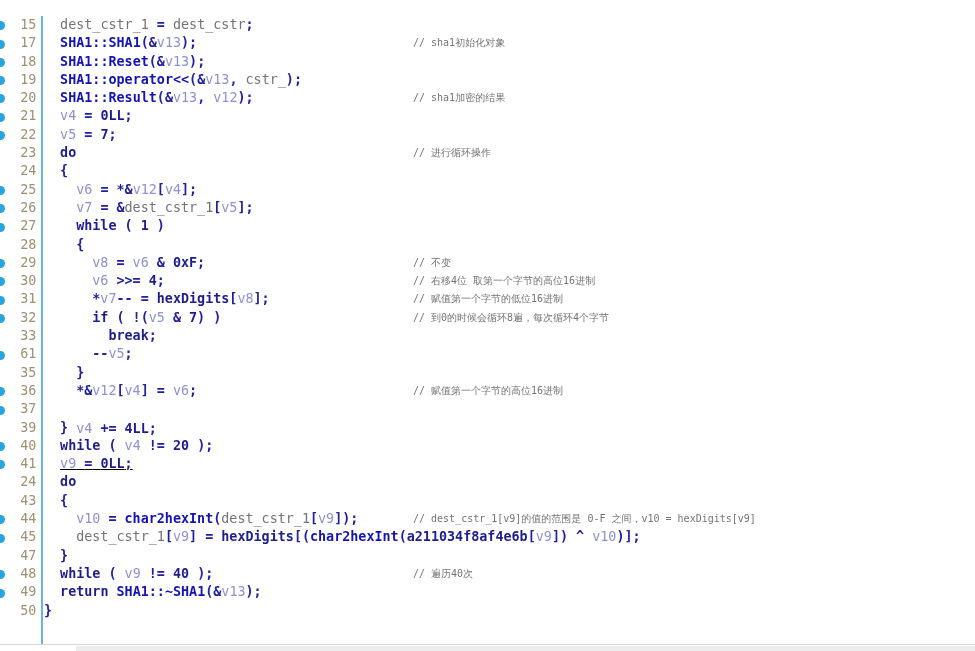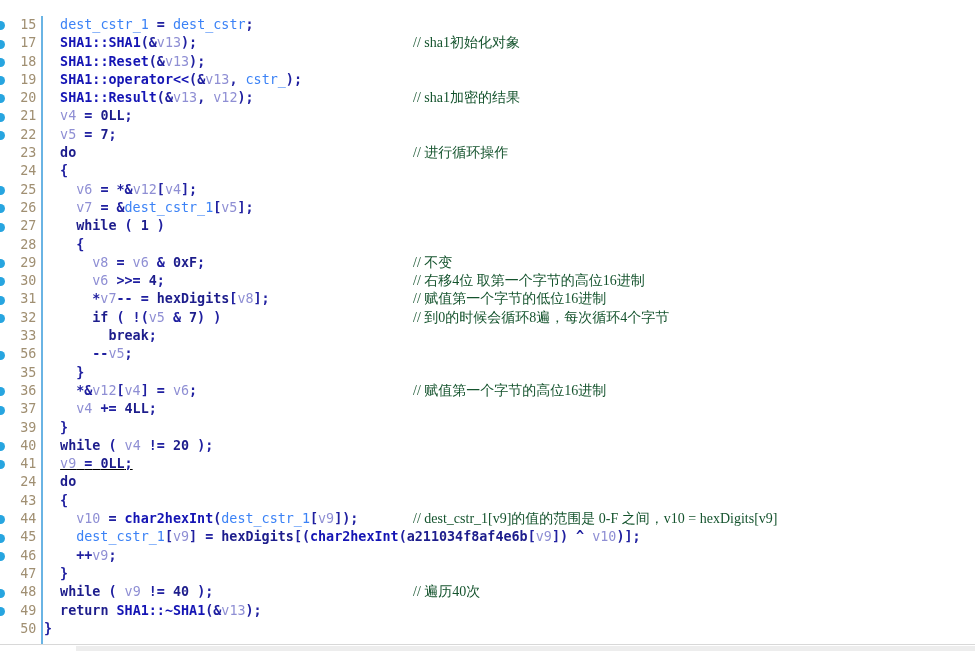--- a/index.html
+++ b/index.html
@@ -82,30 +82,29 @@
     position: absolute;
     left: 44px;
     top: 0;
     white-space: pre;
   }
 
   .comment {
     position: absolute;
     top: 0;
     white-space: pre;
-    color: #14532d;
-    font-size: 14px;
-    font-family: Liberation Serif, serif;
+    color: #737373;
+    font-size: 10px;
   }
 
   
   .kw   { color: #1d1d8c; font-weight: bold; }
   .fn   { color: #1414b4; font-weight: bold; }
   .var  { color: #8f8fd4; }
-  .id   { color: #3b82f6; }
+  .id   { color: #737373; }
   .punc { color: #2020a0; font-weight: bold; }
   .num  { color: #1d1d8c; font-weight: bold; }
   .op   { color: #2020a0; font-weight: bold; }
 
   .bottom-strip {
     position: absolute;
     left: 0;
     bottom: 0;
     width: 975px;
     height: 6px;
@@ -141,32 +140,31 @@
         <div class="line"><div class="lineno">24</div><div class="code" style="left: 60.1px;"><span class="punc">{</span></div></div>
         <div class="line"><div class="gutter-marker"></div><div class="lineno">25</div><div class="code" style="left: 76.2px;"><span class="var">v6</span><span> </span><span class="op">=</span><span> </span><span class="punc">*&amp;</span><span class="var">v12</span><span class="punc">[</span><span class="var">v4</span><span class="punc">];</span></div></div>
         <div class="line"><div class="gutter-marker"></div><div class="lineno">26</div><div class="code" style="left: 76.2px;"><span class="var">v7</span><span> </span><span class="op">=</span><span> </span><span class="punc">&amp;</span><span class="id">dest_cstr_1</span><span class="punc">[</span><span class="var">v5</span><span class="punc">];</span></div></div>
         <div class="line"><div class="gutter-marker"></div><div class="lineno">27</div><div class="code" style="left: 76.2px;"><span class="kw">while</span><span> </span><span class="punc">( </span><span class="num">1</span><span class="punc"> )</span></div></div>
         <div class="line"><div class="lineno">28</div><div class="code" style="left: 76.2px;"><span class="punc">{</span></div></div>
         <div class="line"><div class="gutter-marker"></div><div class="lineno">29</div><div class="code" style="left: 92.3px;"><span class="var">v8</span><span> </span><span class="op">=</span><span> </span><span class="var">v6</span><span> </span><span class="op">&amp;</span><span> </span><span class="num">0xF</span><span class="punc">;</span></div><div class="comment" style="left: 413px;">// 不变</div></div>
         <div class="line"><div class="gutter-marker"></div><div class="lineno">30</div><div class="code" style="left: 92.3px;"><span class="var">v6</span><span> </span><span class="op">&gt;&gt;=</span><span> </span><span class="num">4</span><span class="punc">;</span></div><div class="comment" style="left: 413px;">// 右移4位 取第一个字节的高位16进制</div></div>
         <div class="line"><div class="gutter-marker"></div><div class="lineno">31</div><div class="code" style="left: 92.3px;"><span class="punc">*</span><span class="var">v7</span><span class="op">--</span><span> </span><span class="op">=</span><span> </span><span class="kw">hexDigits</span><span class="punc">[</span><span class="var">v8</span><span class="punc">];</span></div><div class="comment" style="left: 413px;">// 赋值第一个字节的低位16进制</div></div>
         <div class="line"><div class="gutter-marker"></div><div class="lineno">32</div><div class="code" style="left: 92.3px;"><span class="kw">if</span><span> </span><span class="punc">( !(</span><span class="var">v5</span><span> </span><span class="op">&amp;</span><span> </span><span class="num">7</span><span class="punc">) )</span></div><div class="comment" style="left: 413px;">// 到0的时候会循环8遍，每次循环4个字节</div></div>
         <div class="line"><div class="lineno">33</div><div class="code" style="left: 108.4px; text-align: right;"><span class="kw">break</span><span class="punc">;</span></div></div>
-        <div class="line"><div class="gutter-marker"></div><div class="lineno">56</div><div class="code" style="left: 92.3px;"><span class="op">--</span><span class="var">v5</span><span class="punc">;</span></div></div>
+        <div class="line"><div class="gutter-marker"></div><div class="lineno">61</div><div class="code" style="left: 92.3px;"><span class="op">--</span><span class="var">v5</span><span class="punc">;</span></div></div>
         <div class="line"><div class="lineno">35</div><div class="code" style="left: 76.2px;"><span class="punc">}</span></div></div>
         <div class="line"><div class="gutter-marker"></div><div class="lineno">36</div><div class="code" style="left: 76.2px;"><span class="punc">*&amp;</span><span class="var">v12</span><span class="punc">[</span><span class="var">v4</span><span class="punc">]</span><span> </span><span class="op">=</span><span> </span><span class="var">v6</span><span class="punc">;</span></div><div class="comment" style="left: 413px;">// 赋值第一个字节的高位16进制</div></div>
-        <div class="line"><div class="gutter-marker"></div><div class="lineno">37</div><div class="code" style="left: 76.2px;"><span class="var">v4</span><span> </span><span class="op">+=</span><span> </span><span class="num">4LL</span><span class="punc">;</span></div></div>
+        <div class="line"><div class="gutter-marker"></div><div class="lineno">37</div><div class="code" style="left: 76.2px; margin-top: 20px;"><span class="var">v4</span><span> </span><span class="op">+=</span><span> </span><span class="num">4LL</span><span class="punc">;</span></div></div>
         <div class="line"><div class="lineno">39</div><div class="code" style="left: 60.1px;"><span class="punc">}</span></div></div>
         <div class="line"><div class="gutter-marker"></div><div class="lineno">40</div><div class="code" style="left: 60.1px;"><span class="kw">while</span><span> </span><span class="punc">( </span><span class="var">v4</span><span> </span><span class="op">!=</span><span> </span><span class="num">20</span><span class="punc"> );</span></div></div>
         <div class="line"><div class="gutter-marker"></div><div class="lineno">41</div><div class="code" style="left: 60.1px; text-decoration: underline;"><span class="var">v9</span><span> </span><span class="op">=</span><span> </span><span class="num">0LL</span><span class="punc">;</span></div></div>
         <div class="line"><div class="lineno">24</div><div class="code" style="left: 60.1px;"><span class="kw">do</span></div></div>
         <div class="line"><div class="lineno">43</div><div class="code" style="left: 60.1px;"><span class="punc">{</span></div></div>
         <div class="line"><div class="gutter-marker"></div><div class="lineno">44</div><div class="code" style="left: 76.2px;"><span class="var">v10</span><span> </span><span class="op">=</span><span> </span><span class="fn">char2hexInt</span><span class="punc">(</span><span class="id">dest_cstr_1</span><span class="punc">[</span><span class="var">v9</span><span class="punc">]);</span></div><div class="comment" style="left: 413px;">// dest_cstr_1[v9]的值的范围是 0-F 之间，v10 = hexDigits[v9]</div></div>
         <div class="line"><div class="gutter-marker"></div><div class="lineno">45</div><div class="code" style="left: 76.2px;"><span class="id">dest_cstr_1</span><span class="punc">[</span><span class="var">v9</span><span class="punc">]</span><span> </span><span class="op">=</span><span> </span><span class="kw">hexDigits</span><span class="punc">[(</span><span class="fn">char2hexInt</span><span class="punc">(</span><span class="kw">a211034f8af4e6b</span><span class="punc">[</span><span class="var">v9</span><span class="punc">])</span><span> </span><span class="op">^</span><span> </span><span class="var">v10</span><span class="punc">)];</span></div></div>
-        <div class="line"><div class="gutter-marker"></div><div class="lineno">46</div><div class="code" style="left: 76.2px;"><span class="op">++</span><span class="var">v9</span><span class="punc">;</span></div></div>
         <div class="line"><div class="lineno">47</div><div class="code" style="left: 60.1px;"><span class="punc">}</span></div></div>
         <div class="line"><div class="gutter-marker"></div><div class="lineno">48</div><div class="code" style="left: 60.1px;"><span class="kw">while</span><span> </span><span class="punc">( </span><span class="var">v9</span><span> </span><span class="op">!=</span><span> </span><span class="num">40</span><span class="punc"> );</span></div><div class="comment" style="left: 413px;">// 遍历40次</div></div>
         <div class="line"><div class="gutter-marker"></div><div class="lineno">49</div><div class="code" style="left: 60.1px;"><span class="kw">return</span><span> </span><span class="fn">SHA1::~SHA1</span><span class="punc">(&amp;</span><span class="var">v13</span><span class="punc">);</span></div></div>
         <div class="line"><div class="lineno">50</div><div class="code" style="left: 44px;"><span class="punc">}</span></div></div>
       </div>
   </div>
   <div class="bottom-strip">
     <div class="fill"></div>
   </div>
 </div>

